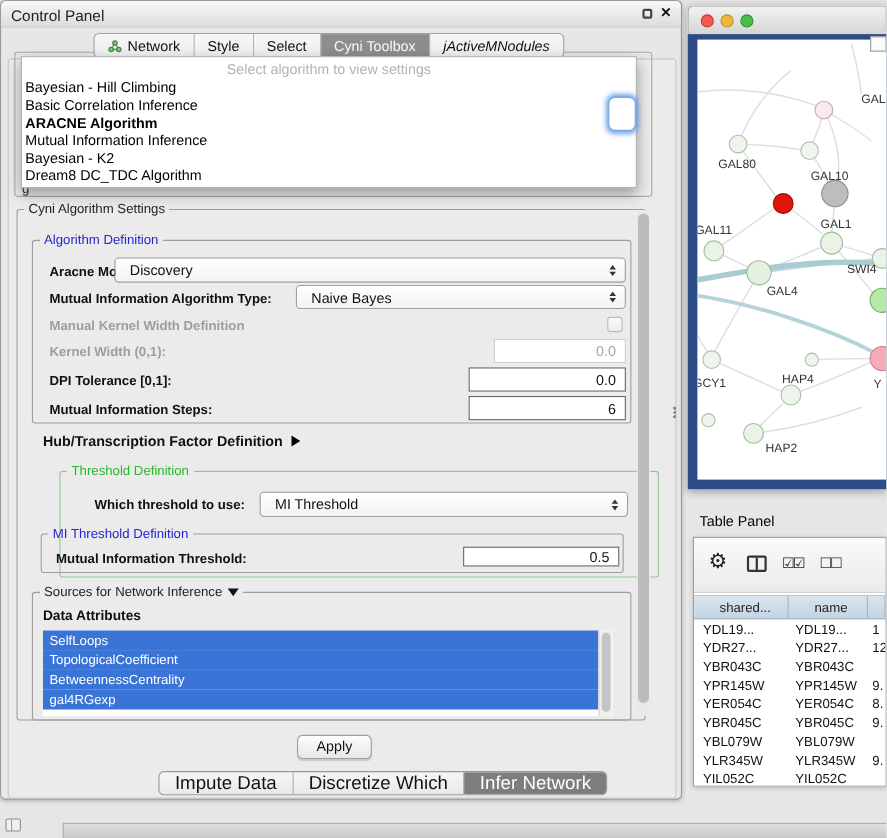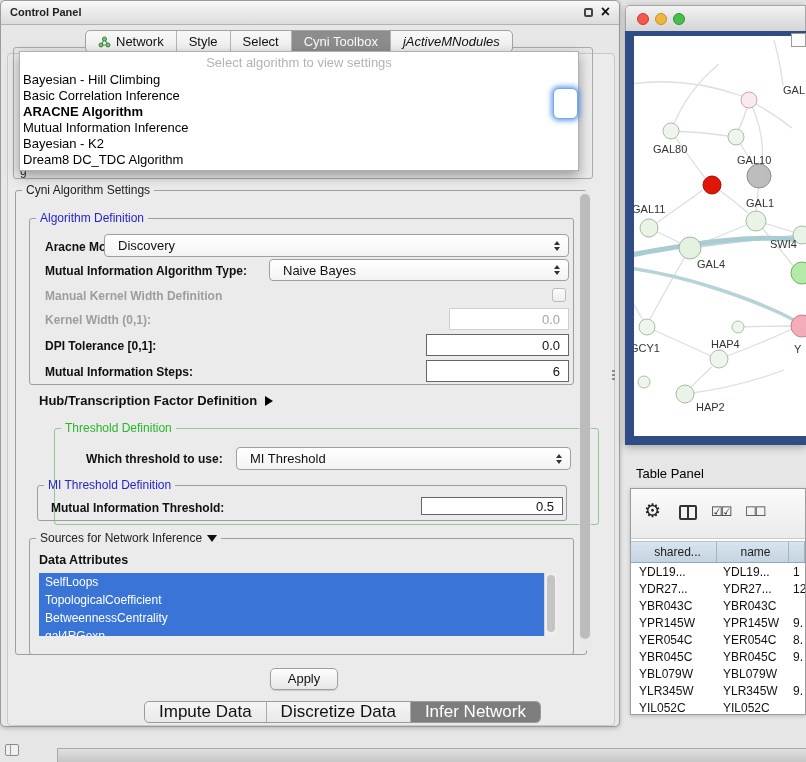--- a/index.html
+++ b/index.html
@@ -7,21 +7,21 @@
   body { position:relative; overflow:hidden; background:#e6e6e6;
          font-family:"Liberation Sans", sans-serif; color:#111; }
 
   
   .control-panel { position:absolute; left:0; top:8; width:620px; height:727px;
     background:#e7e7e7; border:1px solid #9b9b9b; border-radius:5px;
     box-shadow:0 1px 4px rgba(0,0,0,.25); }
   .cp-titlebar { position:absolute; left:0; top:0; right:0; height:24px;
     background:linear-gradient(#f8f8f8,#dcdcdc); border-bottom:1px solid #b2b2b2;
     border-radius:5px 5px 0 0; }
-  .cp-title { position:absolute; left:9px; top:5px; font-size:11px; font-weight:bold; color:#222; }
+  .cp-title { position:absolute; left:9px; top:5px; font-size:14px; font-weight:normal; color:#222; }
   .win-btns { position:absolute; right:9px; top:5px; display:flex; gap:8px; align-items:center; }
   .minimize-glyph { width:9px; height:9px; border:2px solid #444; border-radius:2px; }
   .close-glyph { font-size:16px; font-weight:bold; color:#111; line-height:12px; }
 
   .tab-frame { position:absolute; left:6px; top:52px; width:608px; height:673px;
     background:#ebebeb; border:1px solid #c9c9c9; border-radius:4px; z-index:0; }
 
   .cp-tabbar { position:absolute; left:84px; top:29px; height:23px; display:flex;
     border:1px solid #a3a3a3; border-radius:5px; background:linear-gradient(#f7f7f7,#ededed);
     overflow:hidden; z-index:3; }
@@ -73,21 +73,21 @@
     background:linear-gradient(#fcfcfc,#ededed); z-index:6; }
 
   .hub-row { position:absolute; left:38px; top:392px; display:flex; align-items:center; gap:8px;
     font-size:13px; font-weight:bold; z-index:6; }
   .tri-right { width:0; height:0; border-top:5.5px solid transparent;
     border-bottom:5.5px solid transparent; border-left:8px solid #000; }
   .tri-down { display:inline-block; width:0; height:0; border-left:5px solid transparent;
     border-right:5px solid transparent; border-top:7px solid #111; margin-left:5px;
     vertical-align:middle; }
 
-  .attr-list { position:absolute; left:38px; top:572px; width:518px; height:63px;
+  .attr-list { position:absolute; left:38px; top:572px; width:518px; height:78px;
     background:#fff; z-index:6; overflow:hidden; }
   .attr-item { height:18px; line-height:18px; width:calc(100% - 13px);
     background:#3a74d6; color:#fff; font-size:12px; padding-left:6px; }
   .attr-scroll { position:absolute; right:0; top:0; width:13px; height:100%;
     background:#efefef; border-left:1px solid #d5d5d5; }
   .attr-thumb { position:absolute; left:2px; right:2px; top:2px; bottom:4px;
     background:#c4c4c4; border-radius:4px; }
 
   .settings-scroll { position:absolute; left:578px; top:190px; width:12px; height:460px;
     background:#e9e9e9; border-radius:6px; z-index:6; }
@@ -290,21 +290,21 @@
           <div class="attr-item">gal4RGexp</div>
         </div>
       <div class="attr-scroll">
         <div class="attr-thumb"></div>
       </div>
     </div>
 
     <div class="apply-btn">Apply</div>
     <div class="bottom-tabbar">
         <div class="bottom-tab">Impute Data</div>
-        <div class="bottom-tab">Discretize Data</div>
+        <div class="bottom-tab">Discretize Which</div>
         <div class="bottom-tab active">Infer Network</div>
       </div>
   </div>
 
   <div class="splitter-handle"></div>
 
   <div class="network-window">
     <div class="nw-titlebar">
       <span class="traffic t-red"></span>
       <span class="traffic t-yellow"></span>

